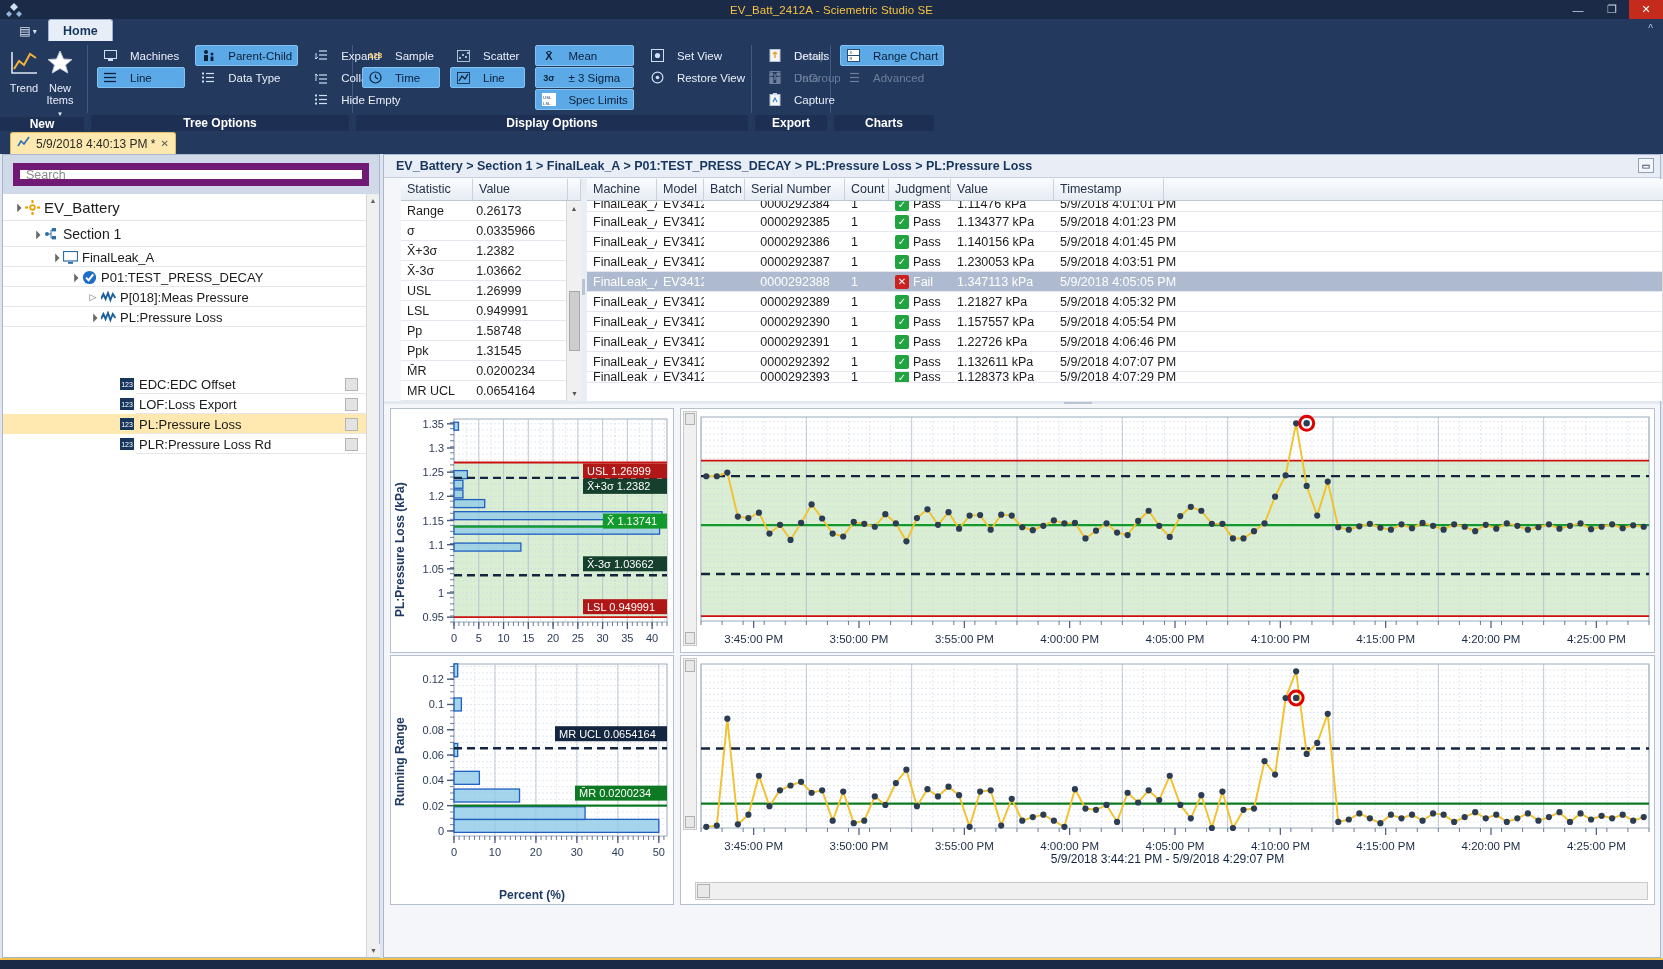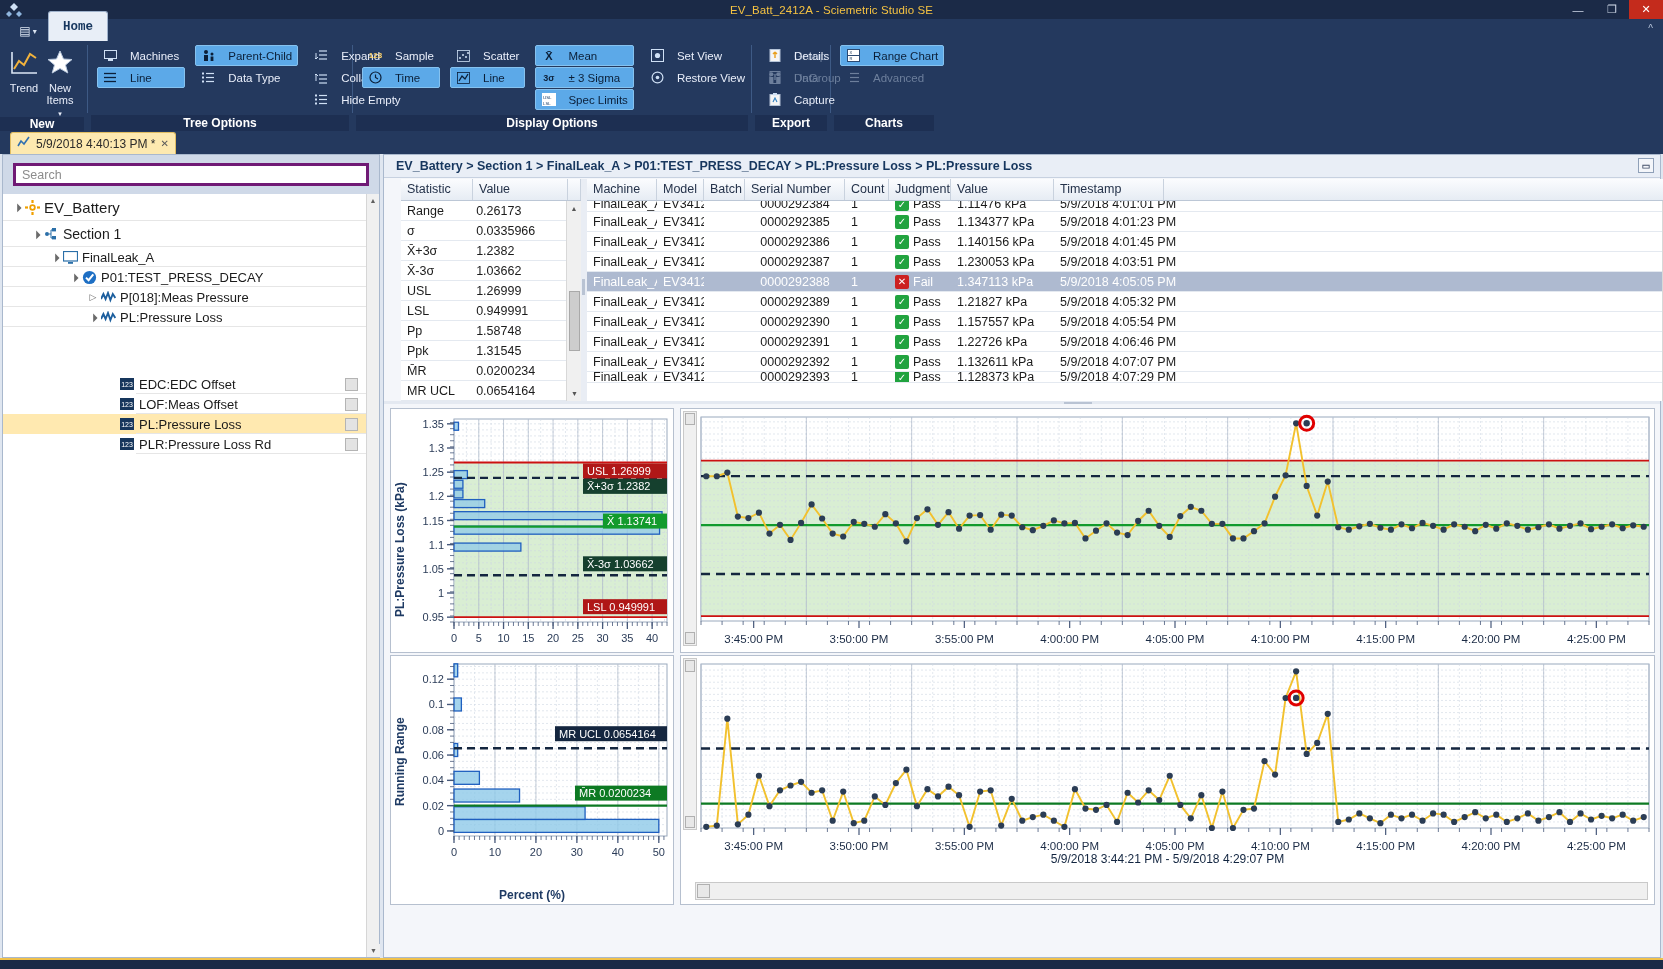--- a/index.html
+++ b/index.html
@@ -24,22 +24,22 @@
   .win-buttons { position:absolute; right:0; top:0; height:19px; display:flex; }
   .win-btn { width:34px; height:19px; display:flex; align-items:center; justify-content:center;
              color:#cfd8e8; font-size:11px; background:#1b2a47; }
   .win-btn.close { background:#c42b1c; color:#fff; }
 
   
   .ribbon { position:absolute; left:0; top:19px; width:1663px; height:112px; background:#24395e; }
   .ribbon-tabs { position:absolute; left:0; top:0; height:22px; width:100%; display:flex; align-items:flex-end; }
   .qat { width:40px; height:20px; margin-left:8px; display:flex; align-items:center; justify-content:center; color:#dce5f2; }
   .rtab {
-    height:30px; padding:0 14px; display:flex; align-items:center;
-    color:#fff; font-size:12.5px; background:#24395e;font-family:Liberation Mono, monospace;
+    height:22px; padding:0 14px; display:flex; align-items:center;
+    color:#fff; font-size:12.5px; background:#24395e;
   }
   .rtab.active { background:#e8eef7; color:#1a2d4e; border-top-left-radius:3px; border-top-right-radius:3px;
                  border:1px solid #9fb2cc; border-bottom:none; color:#16365e; font-weight:600;}
   .collapse-arrow { position:absolute; right:10px; top:4px; color:#b9c7dd; font-size:10px; }
 
   .ribbon-body { position:absolute; left:0; top:22px; width:100%; height:90px; background:#24395e; display:flex; }
   .rgroup { position:relative; height:90px; display:flex; flex-direction:column; }
   .rgroup .items { flex:1; display:flex; align-items:flex-start; padding:4px 6px 0 6px; gap:2px; }
   .rgroup .gtitle {
     height:16px; color:#ffffff; font-size:12px; text-align:center;
@@ -70,21 +70,21 @@
     border-top-left-radius:3px; border-top-right-radius:3px;
   }
 
   
   .main { position:absolute; left:0; top:154px; width:1663px; height:806px; background:#dfe6f0; }
 
   
   .leftpane { position:absolute; left:2px; top:0; width:378px; height:804px; background:#fff;
               border:1px solid #a9b8cd; }
   .searchwrap { height:39px; background:#cfd9e8; padding:8px 10px; }
-  .searchbox { width:100%; height:23px; background:#fff; border:3px solid #701a75; padding:2px 6px;
+  .searchbox { width:100%; height:23px; background:#fff; border:7px solid #701a75; padding:2px 6px;
                color:#8c8c8c; font-size:12.5px; display:flex; align-items:center; }
   .tree { position:absolute; left:0; top:39px; right:13px; bottom:0; background:#fff; overflow:hidden; }
   .trow { height:20px; display:flex; align-items:center; position:relative; font-size:13px; color:#1b1b1b; }
   .trow .exp { width:12px; text-align:center; color:#6a6a6a; font-size:9px; }
   .trow .tic { width:18px; display:flex; align-items:center; justify-content:center; }
   .trow .tlbl { padding-left:3px; }
   .trow.sel { background:#ffe9b0; }
   .trow .chkbox { position:absolute; right:8px; width:13px; height:13px; background:#e3e3e3; border:1px solid #b4b4b4; }
   .trow .underline { position:absolute; left:0; right:0; bottom:0; height:1px; background:#e6e6e6; }
   .tscroll { position:absolute; right:0; top:39px; width:13px; bottom:0; background:#f0f0f0; border-left:1px solid #d6d6d6; }
@@ -597,21 +597,21 @@
           </div>
           <div class="trow" style="height: 20px;">
             <span style="width:103px"></span>
             <span class="exp" style=""></span>
             <span class="tic">
               <svg width="14" height="12" viewBox="0 0 14 12">
                 <rect x="0" y="0" width="14" height="12" fill="#17365c"></rect>
                 <text x="7" y="8.8" font-size="7" fill="#fff" text-anchor="middle" font-family="Liberation Sans">123</text>
               </svg>
             </span>
-            <span class="tlbl" style="font-size:13px">LOF:Meas Offset</span>
+            <span class="tlbl" style="font-size:13px">LOF:Loss Export</span>
             <span class="chkbox"></span>
             <span class="underline" style="left:133px"></span>
           </div>
           <div class="trow sel" style="height: 20px;">
             <span style="width:103px"></span>
             <span class="exp" style=""></span>
             <span class="tic">
               <svg width="14" height="12" viewBox="0 0 14 12">
                 <rect x="0" y="0" width="14" height="12" fill="#17365c"></rect>
                 <text x="7" y="8.8" font-size="7" fill="#fff" text-anchor="middle" font-family="Liberation Sans">123</text>

